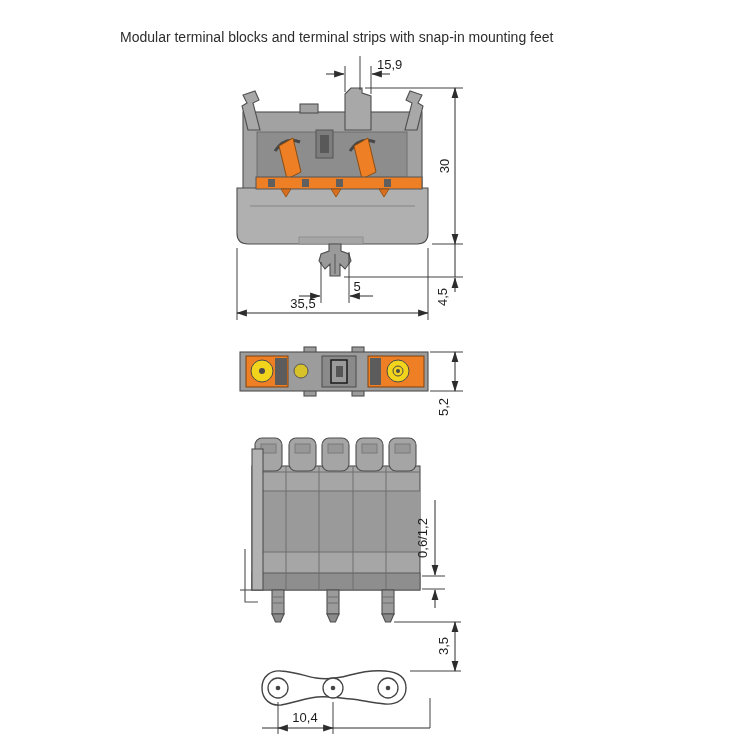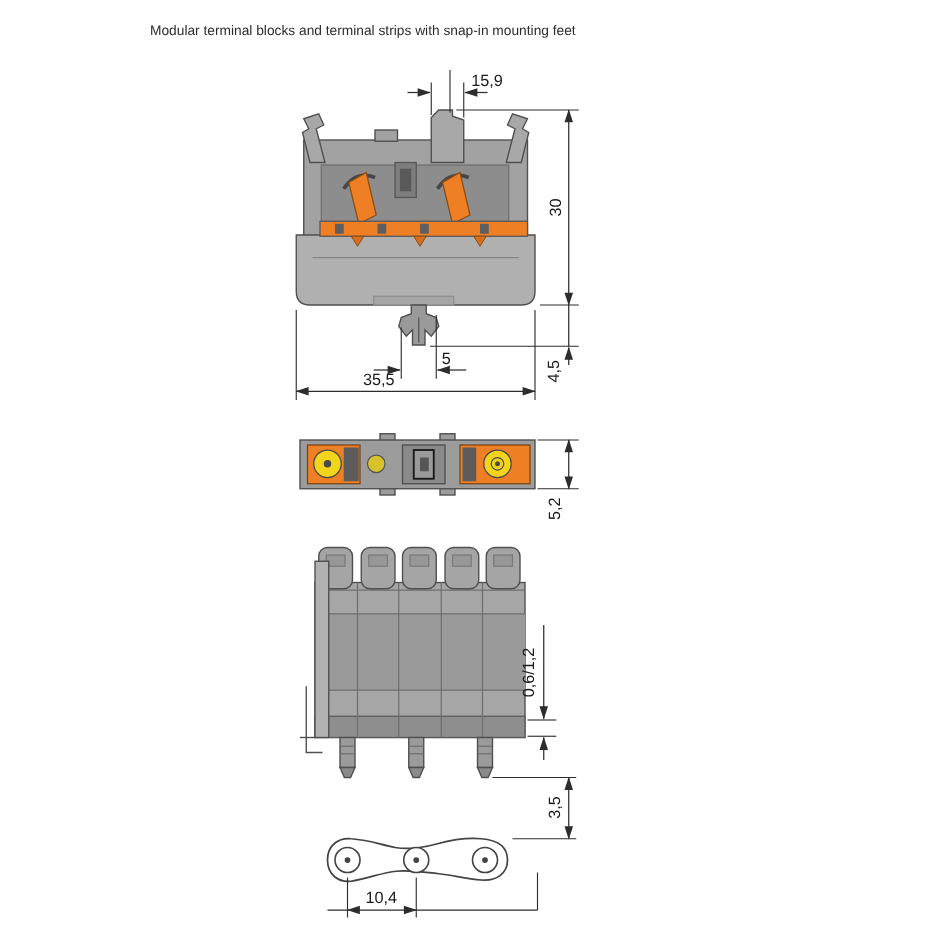--- a/index.html
+++ b/index.html
@@ -1,18 +1,18 @@
 <!DOCTYPE html>
 <html><head>
 <meta charset="utf-8">
 <style>
   html,body{margin:0;padding:0;background:#fff;}
   .stage{position:relative;width:750px;height:750px;background:#ffffff;overflow:hidden;
          font-family:"Liberation Sans",sans-serif;}
-  .title{position:absolute;left:120px;top:18px;width:492px;font-size:11px;
+  .title{position:absolute;left:120px;top:28px;width:492px;font-size:14px;
          line-height:1.42;color:#2d2d2d;}
   svg{position:absolute;left:0;top:0;}
   .o{stroke:#4f4f4f;stroke-width:1.1;}
   .dim{stroke:#2d2d2d;stroke-width:1;fill:none;}
   .ext{stroke:#2d2d2d;stroke-width:0.9;fill:none;}
   .dimtext{font-family:"Liberation Sans",sans-serif;font-size:13px;fill:#1c1c1c;}
   .thin{stroke:#858585;stroke-width:1;}
 </style>
 </head>
 <body>

